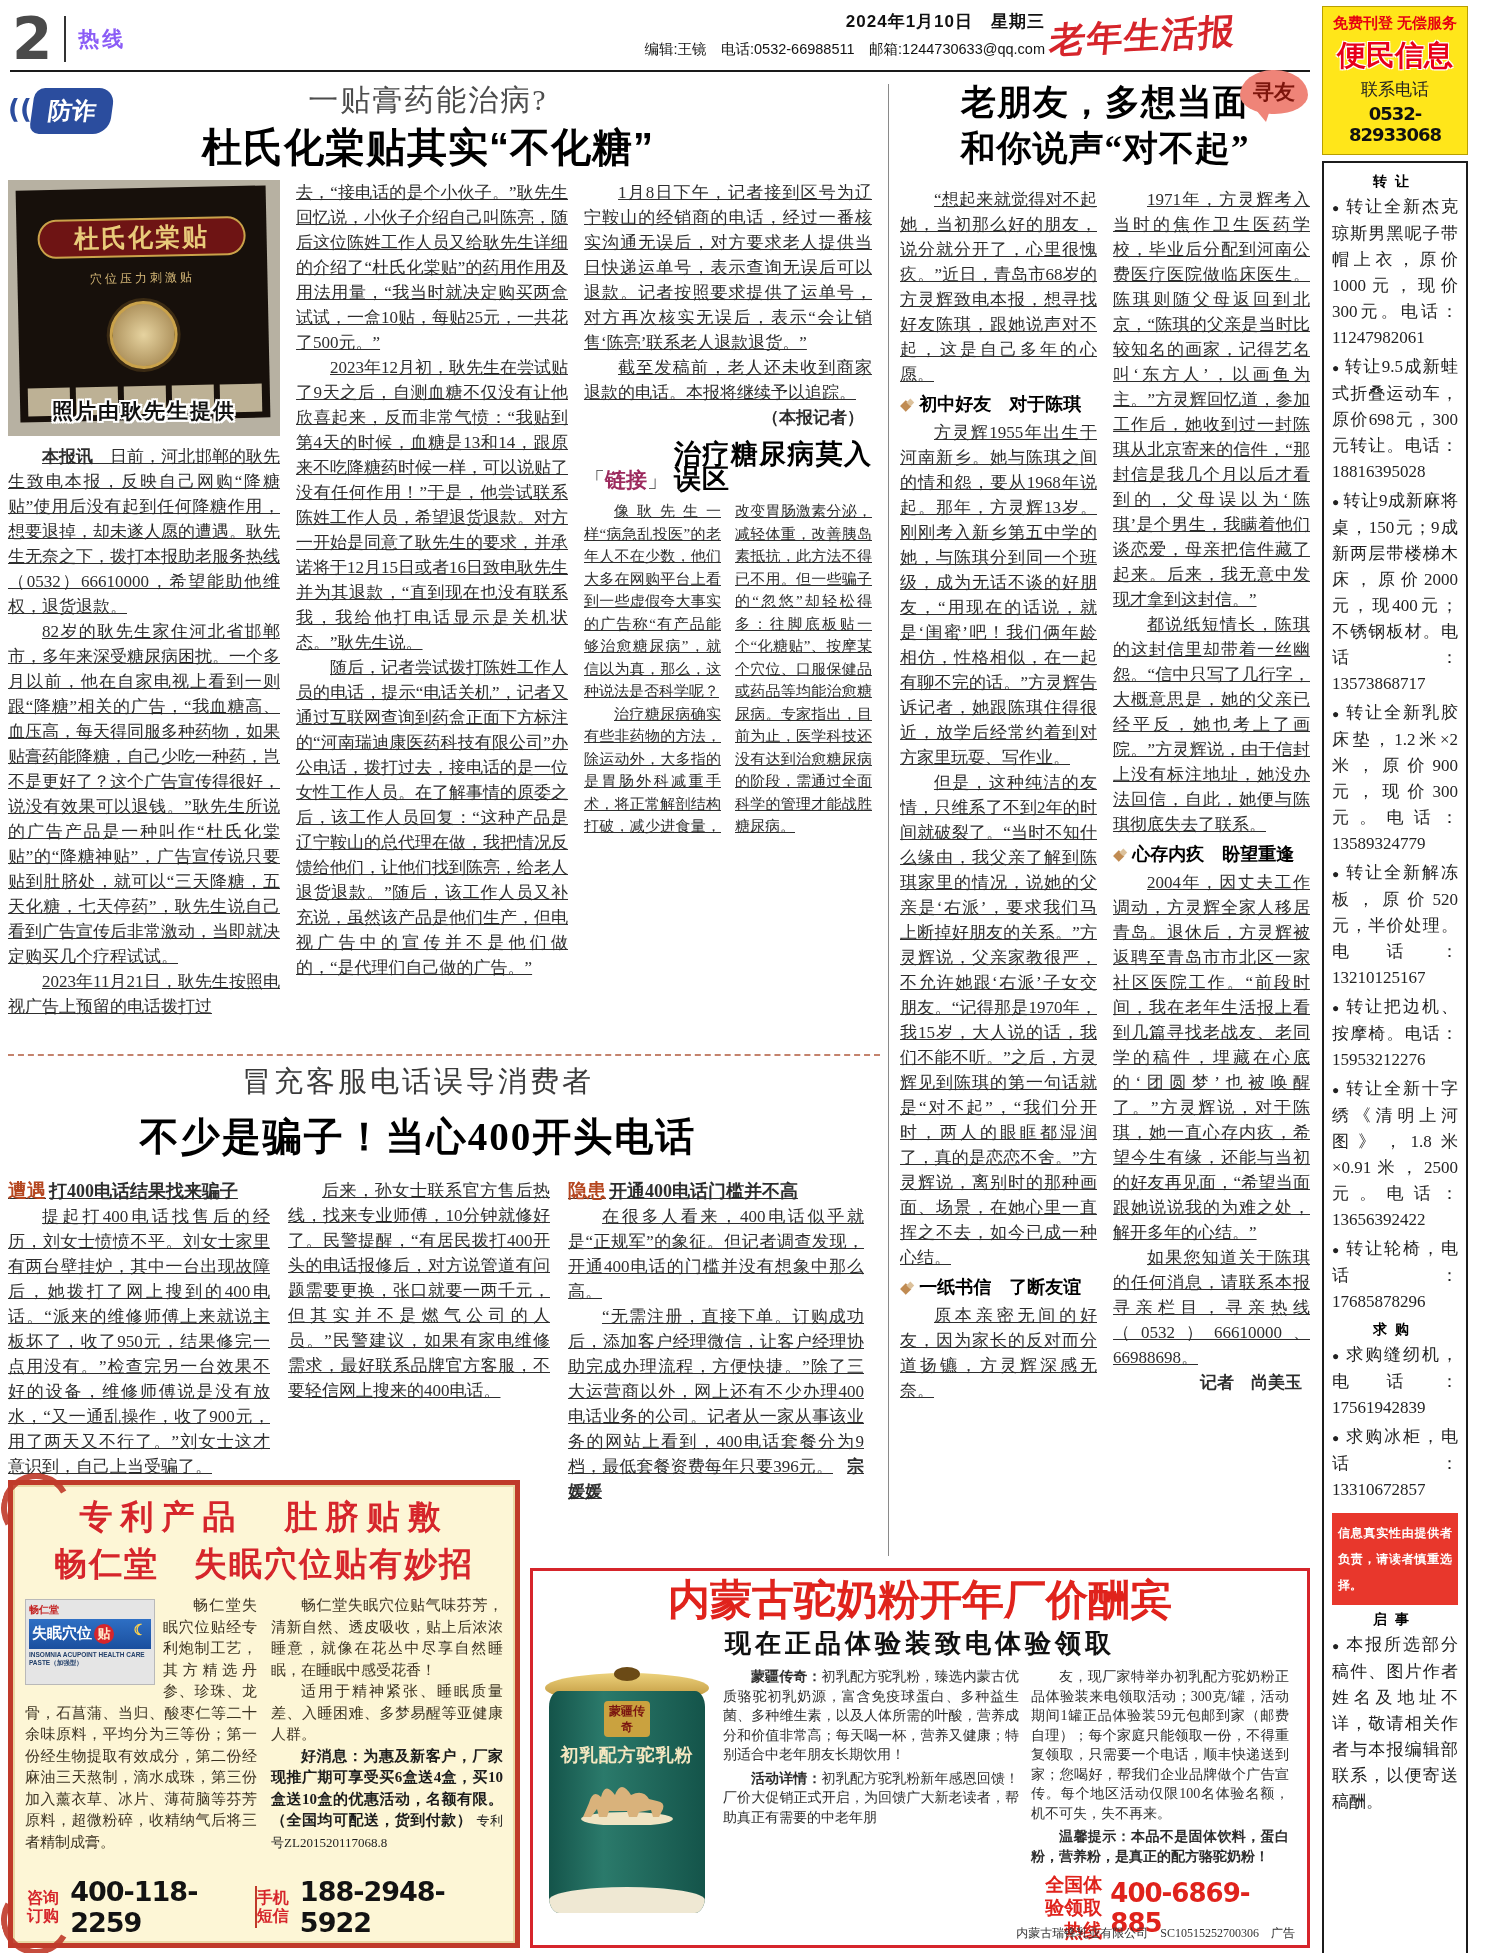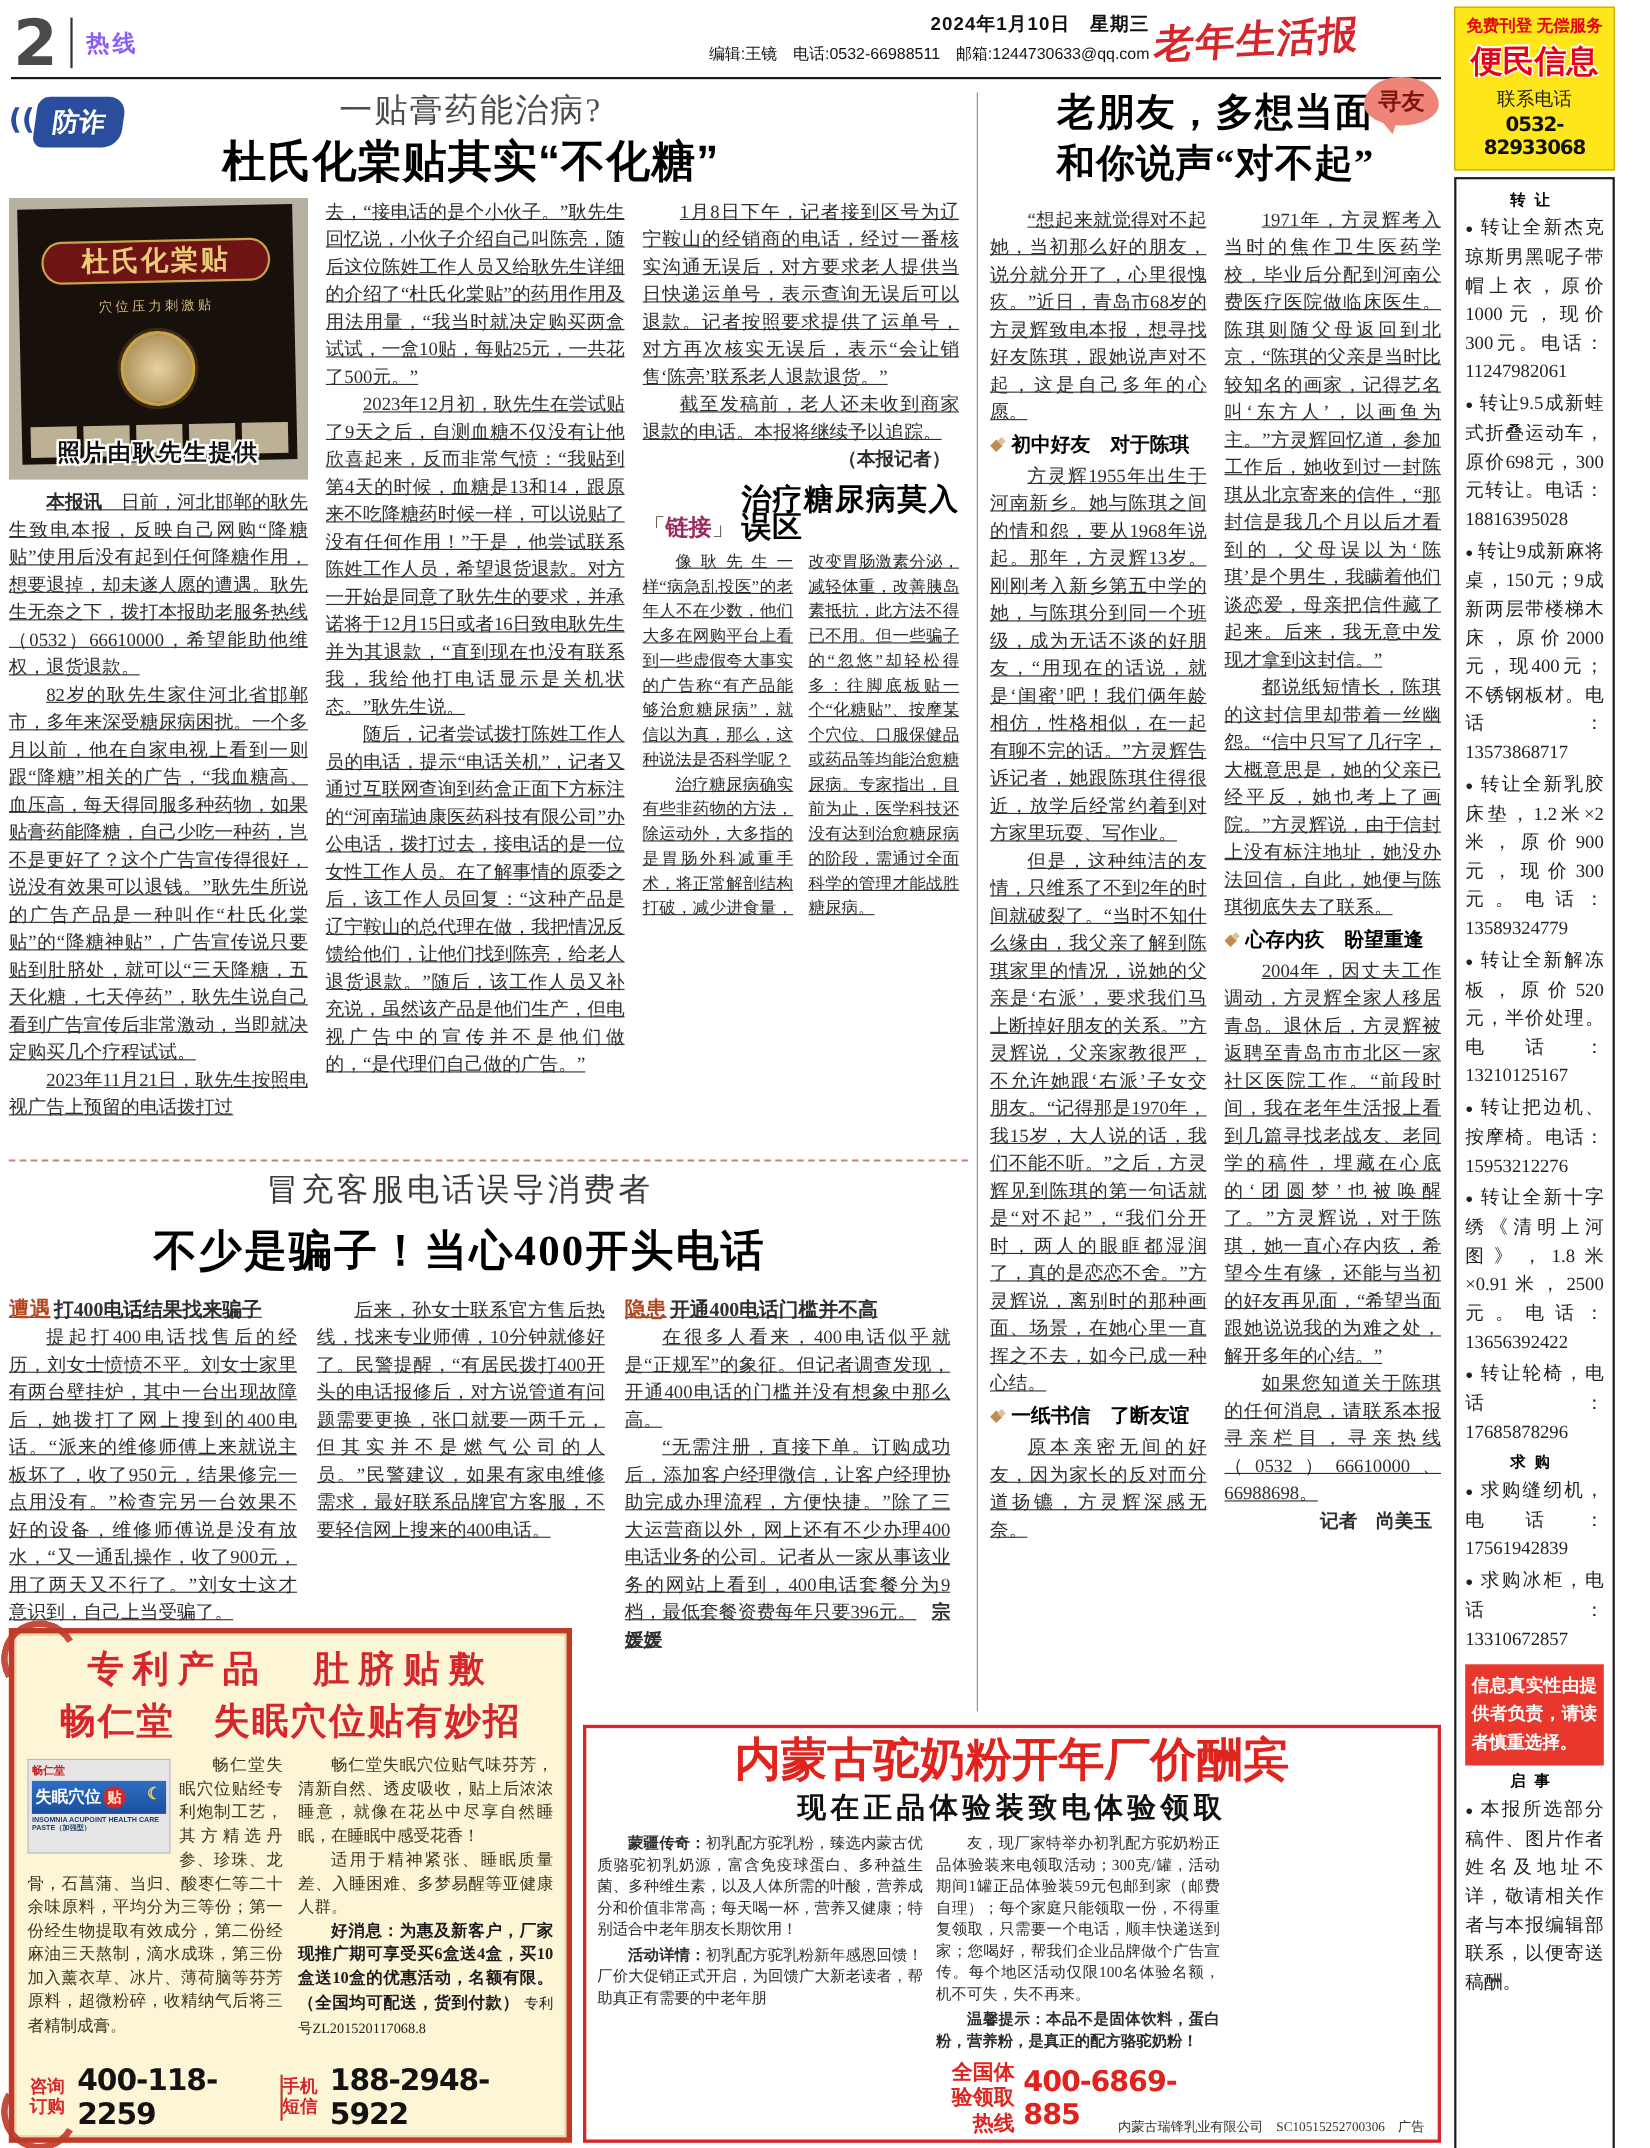--- a/index.html
+++ b/index.html
@@ -136,21 +136,21 @@
   .sb-yellow{background:#ffe61a;border:1px solid #b89f00;text-align:center;padding:7px 3px 9px;box-sizing:border-box;}
   .sb-free{color:#e60012;font-size:15px;font-weight:bold;font-family:"Liberation Sans",sans-serif;}
   .sb-title{color:#e8001a;font-size:29px;font-weight:900;font-family:"Liberation Sans",sans-serif;margin:3px 0 1px;
             text-shadow:1px 1px 0 #fff,-1px -1px 0 #fff,1px -1px 0 #fff,-1px 1px 0 #fff;}
   .sb-cl{font-size:17px;color:#222;margin-top:2px;}
   .sb-ph{font-size:18px;font-weight:900;color:#111;font-family:"DejaVu Sans",sans-serif;margin-top:2px;letter-spacing:-1px;}
   .sb-box{border:2px solid #1c1c1c;margin-top:6px;padding:4px 8px;height:1812px;box-sizing:border-box;overflow:hidden;background:#fff;}
   .sb-box h5{text-align:center;font-size:14px;margin:6px 0 3px;font-weight:900;letter-spacing:8px;color:#000;}
   .sb .it{font-size:17px;line-height:26px;text-align:justify;margin:0 0 3px;color:#222;}
   .sb .it::before{content:"● ";font-size:12px;}
-  .sb-notice{background:#e8372c;color:#fff;font-weight:900;font-size:16px;line-height:26px;padding:7px 6px;margin:10px 0 6px;
+  .sb-notice{background:#e8372c;color:#fff;font-weight:900;font-size:12px;line-height:26px;padding:7px 6px;margin:10px 0 6px;
              font-family:"Liberation Sans",sans-serif;text-align:justify;}
 </style>
 </head>
 <body>
 
 <div id="page">
 
   <div class="hd-left">
     <span class="pgnum">2</span>
     <span class="pgbar"></span>
@@ -305,20 +305,33 @@
         <span class="ph-lbl">手机短信</span>
         <span class="ph-num">188-2948-5922</span>
       </div>
     </div>
   </section>
 
   <section class="ad2">
     <h2 class="ad2-t">内蒙古驼奶粉开年厂价酬宾</h2>
     <div class="ad2-sub">现在正品体验装致电体验领取</div>
     <div class="ad2-main">
+      <div class="can">
+        <div class="can-knob"></div>
+        <div class="can-lid"></div>
+        <div class="can-body">
+          <div class="can-brand">蒙疆传奇</div>
+          <div class="can-name">初乳配方驼乳粉</div>
+          <svg class="can-camel" width="120" height="56" viewBox="0 0 120 56">
+            <ellipse cx="60" cy="50" rx="46" ry="7" fill="#efe3c2"></ellipse>
+            <path d="M16 48 L22 34 Q26 20 34 28 Q38 12 48 26 Q54 10 64 26 Q76 20 82 30 L90 32 Q98 33 96 40 L92 48 L86 48 L84 41 L72 43 L70 48 L62 48 L60 42 L42 42 L40 48 L32 48 L30 40 L24 48 Z" fill="#d9b27b"></path>
+          </svg>
+          <div class="can-clouds"></div>
+        </div>
+      </div>
       <div class="ad2-colA">
         <p><b>蒙疆传奇：</b><span>初乳配方驼乳粉，臻选内蒙古优质骆驼初乳奶源，富含免疫球蛋白、多种益生菌、多种维生素，以及人体所需的叶酸，营养成分和价值非常高；每天喝一杯，营养又健康；特别适合中老年朋友长期饮用！</span></p>
         <p><b>活动详情：</b><span>初乳配方驼乳粉新年感恩回馈！厂价大促销正式开启，为回馈广大新老读者，帮助真正有需要的中老年朋</span></p>
       </div>
       <div class="ad2-colB">
         <p class="noind">友，现厂家特举办初乳配方驼奶粉正品体验装来电领取活动；300克/罐，活动期间1罐正品体验装59元包邮到家（邮费自理）；每个家庭只能领取一份，不得重复领取，只需要一个电话，顺丰快递送到家；您喝好，帮我们企业品牌做个广告宣传。每个地区活动仅限100名体验名额，机不可失，失不再来。</p>
         <p class="tip noind"><b>温馨提示：</b><b>本品不是固体饮料，蛋白粉，营养粉，是真正的配方骆驼奶粉！</b></p>
         <div class="hotline">
           <div class="hl-lbl">全国体验领取热线</div>
           <div class="hl-num">400-6869-885</div>

